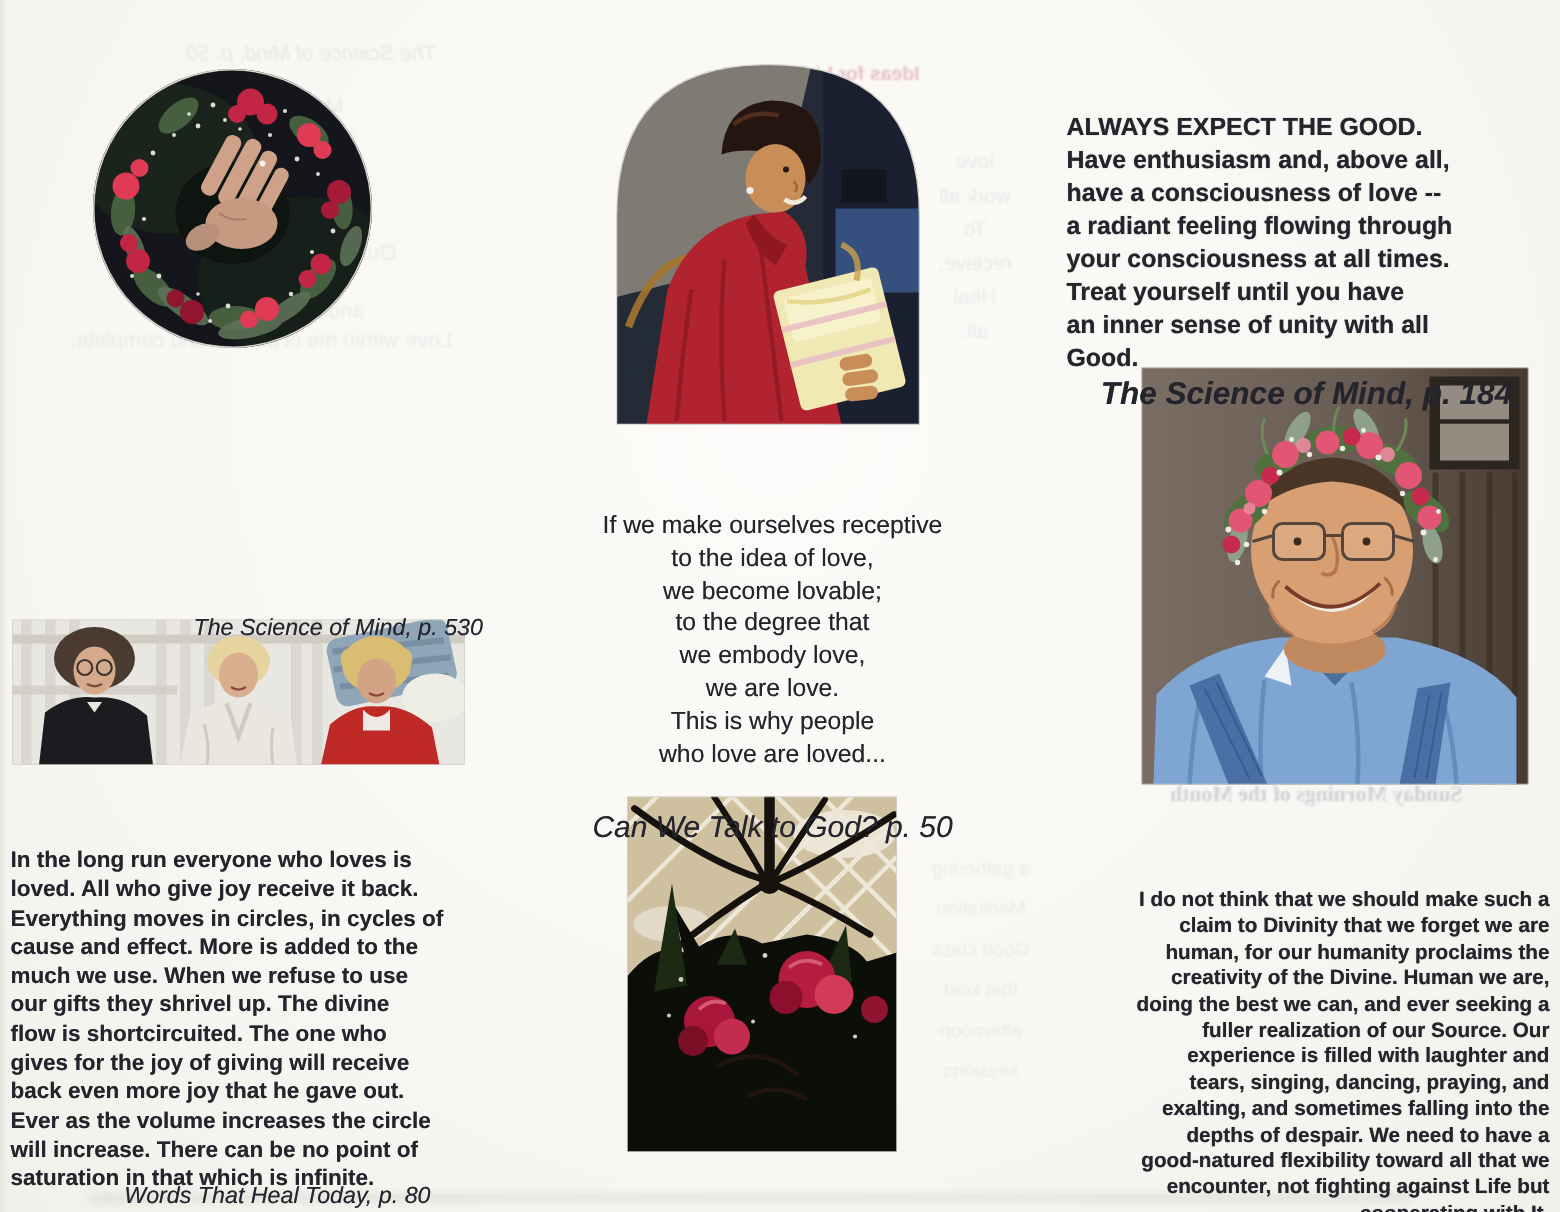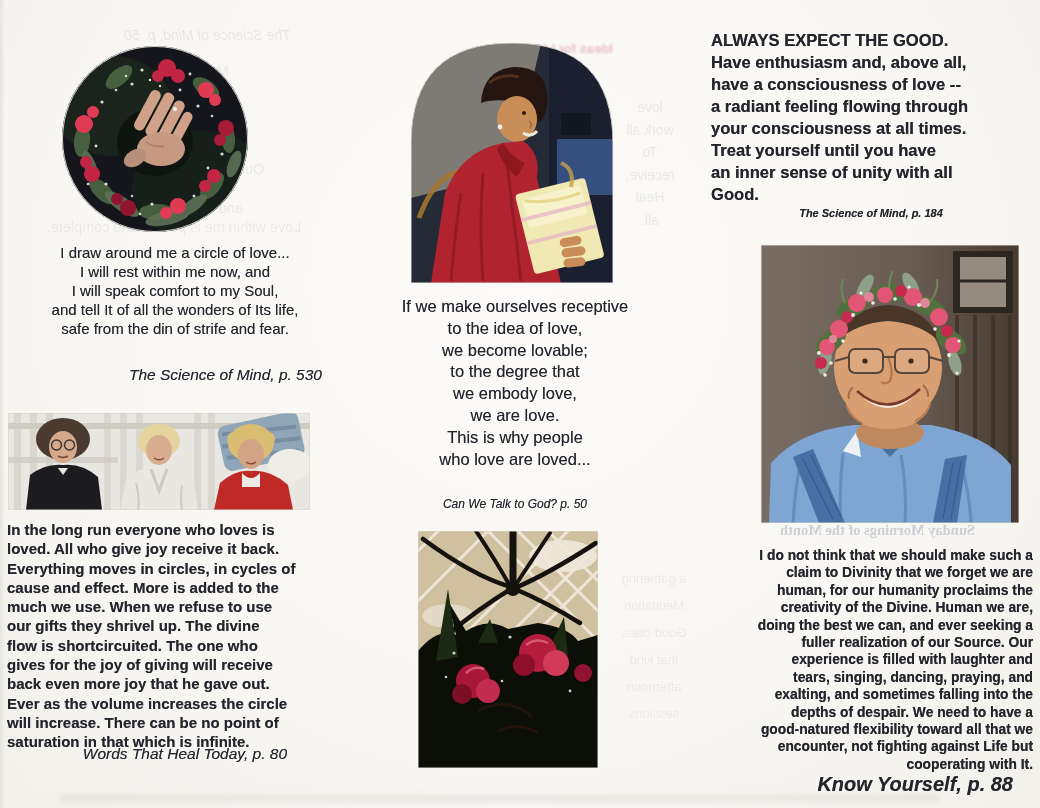--- a/index.html
+++ b/index.html
@@ -2,30 +2,30 @@
 <html><head>
 <meta charset="utf-8">
 <style>
   html,body{margin:0;padding:0;background:#ffffff;}
   #page{
     position:relative;width:1040px;height:808px;overflow:hidden;
     background:radial-gradient(ellipse at 50% 35%, #fcfbf9 0%, #f8f7f3 60%, #f1f0eb 100%);
     font-family:"Liberation Sans",sans-serif;color:#24242c;
   }
   .abs{position:absolute;}
-  .txt{white-space:pre-line;z-index:3;text-shadow:0 0 0.4px rgba(35,35,50,.55);}
+  .txt{white-space:pre-line;z-index:3;text-shadow:0 0 0.4px rgba(35,35,50,.55);margin-top:44px;}
   .center{text-align:center;}
   .right{text-align:right;}
   .poem{font-size:15px;line-height:19px;}
   .attr{font-size:15.5px;font-style:italic;}
   .bodyL{font-size:15px;line-height:19.3px;font-weight:bold;}
   .quote{font-size:16.5px;line-height:21.8px;}
-  .attrM{font-size:12px;font-style:italic;}
+  .attrM{font-size:20px;font-style:italic;}
   .leadR{font-size:16.6px;line-height:22px;font-weight:600;text-shadow:0 0 0.6px rgba(25,25,35,.7);}
-  .attrR{font-size:11px;font-style:italic;font-weight:600;}
+  .attrR{font-size:21px;font-style:italic;font-weight:600;}
   .bodyR{font-size:13.8px;line-height:17.4px;font-weight:600;text-shadow:0 0 0.5px rgba(25,25,35,.7);text-align:right;}
   .attrK{font-size:20px;font-style:italic;font-weight:600;}
   .photo{z-index:2;display:block;}
   .ghost{
     position:absolute;z-index:1;color:#8b8b96;transform:scaleX(-1);
     filter:blur(0.6px);white-space:pre-line;pointer-events:none;text-align:center;
   }
   .g-left-title{left:80px;top:27px;width:255px;font-size:14px;font-style:italic;opacity:.16;}
   .g-left-lines{left:4px;top:62px;width:340px;font-size:14.5px;line-height:19.5px;opacity:.13;}
   .g-mid-title{left:500px;top:41px;width:130px;font-size:13px;font-weight:700;color:#d98f9f;opacity:.55;filter:blur(.8px);}
@@ -164,25 +164,20 @@
         <rect x="115" y="52" width="10" height="40" rx="5"></rect>
       </g>
       <ellipse cx="99" cy="103" rx="24" ry="17" fill="#c69a80"></ellipse>
       <ellipse cx="73" cy="112" rx="12" ry="8" fill="#b88f79" transform="rotate(-30 73 112)"></ellipse>
       <circle cx="113" cy="63" r="2" fill="#f6f3ec"></circle>
       <path d="M84 96 q8 6 18 4" stroke="#9c715c" stroke-width="1.4" fill="none" opacity=".7"></path>
     </g>
     <circle cx="93" cy="93" r="92.5" fill="none" stroke="#d9d6cf" stroke-width="1"></circle>
   </svg>
 
-  <div class="abs txt poem center" style="left:10px;top:243px;width:330px;">I draw around me a circle of love...
-I will rest within me now, and
-I will speak comfort to my Soul,
-and tell It of all the wonders of Its life,
-safe from the din of strife and fear.</div>
 
   <div class="abs txt attr right" style="left:10px;top:366px;width:312px;">The Science of Mind, p. 530</div>
 
   <svg class="abs photo" style="left:8px;top:413px;" width="302" height="97" viewBox="0 0 302 97">
     <rect width="302" height="97" fill="#e9e7e2"></rect>
     <g fill="#d8d5cd" opacity=".85">
       <rect x="6" y="0" width="7" height="97"></rect>
         <rect x="22" y="0" width="7" height="97"></rect>
       <rect x="38" y="0" width="7" height="97"></rect>
         <rect x="96" y="0" width="7" height="97"></rect>

